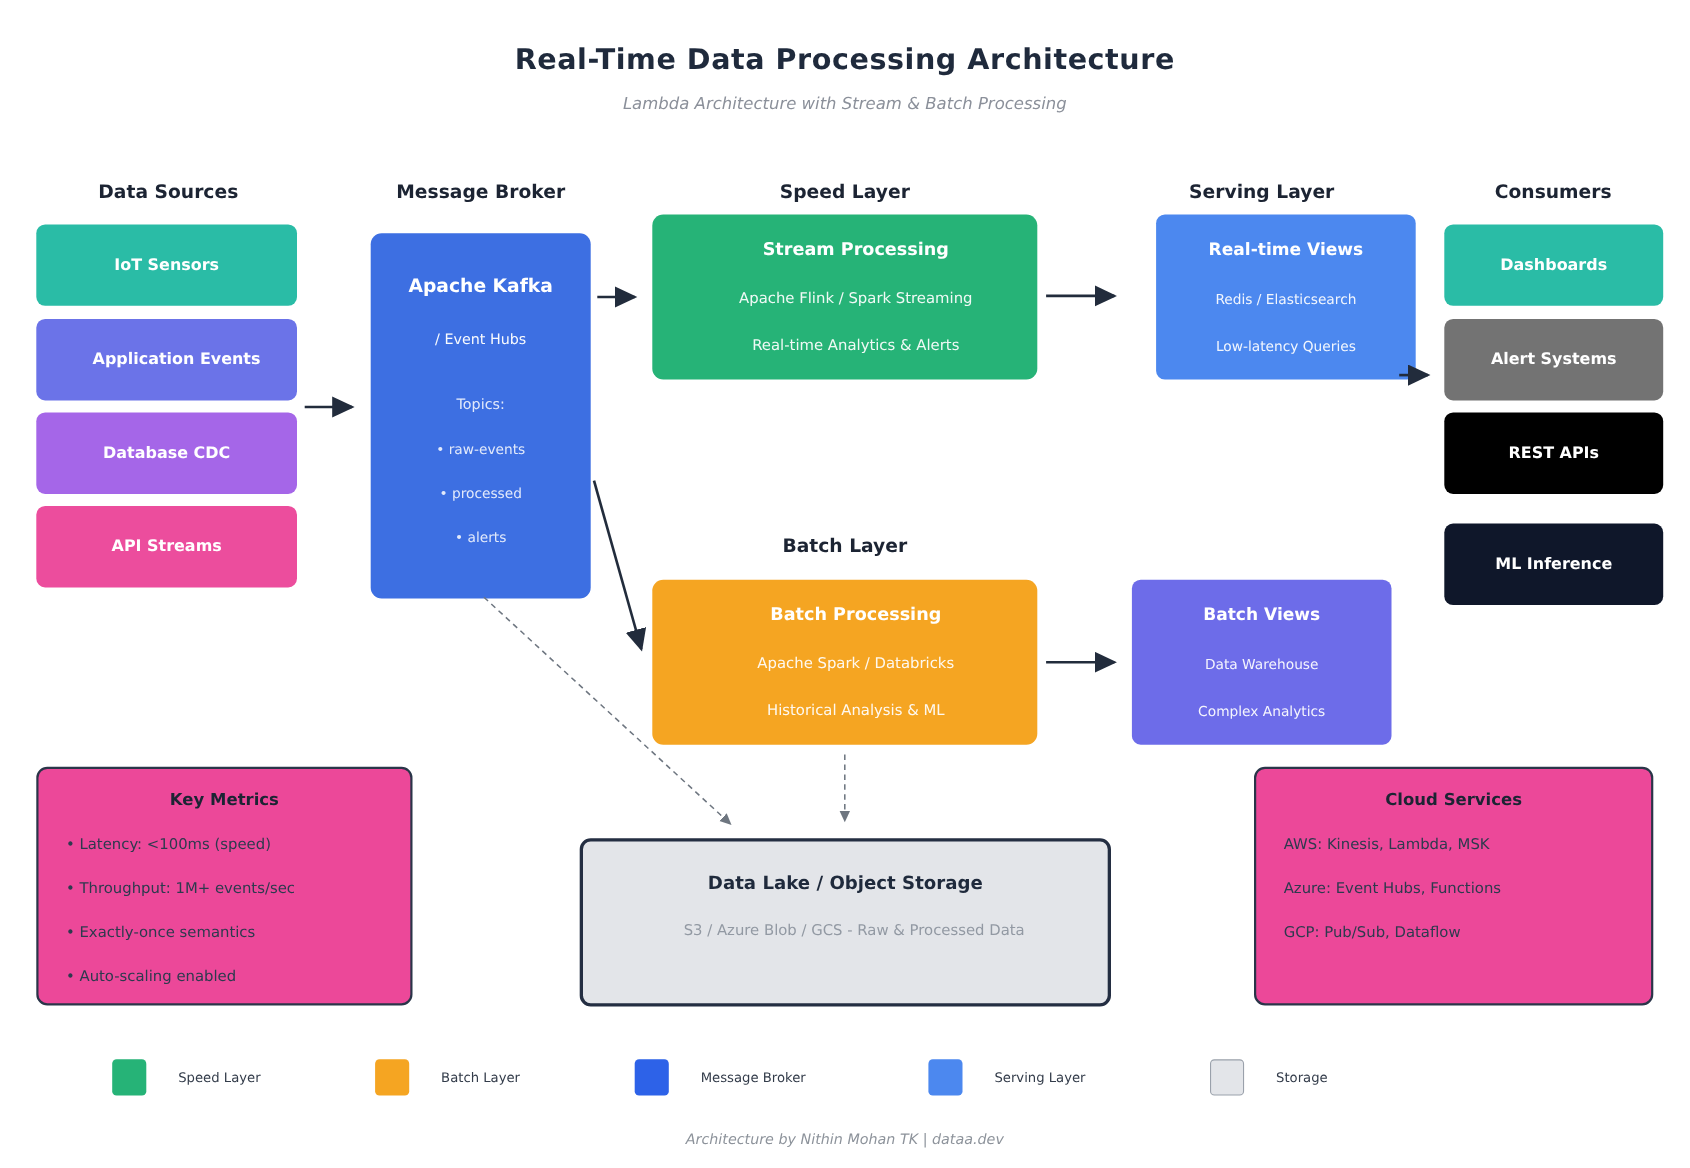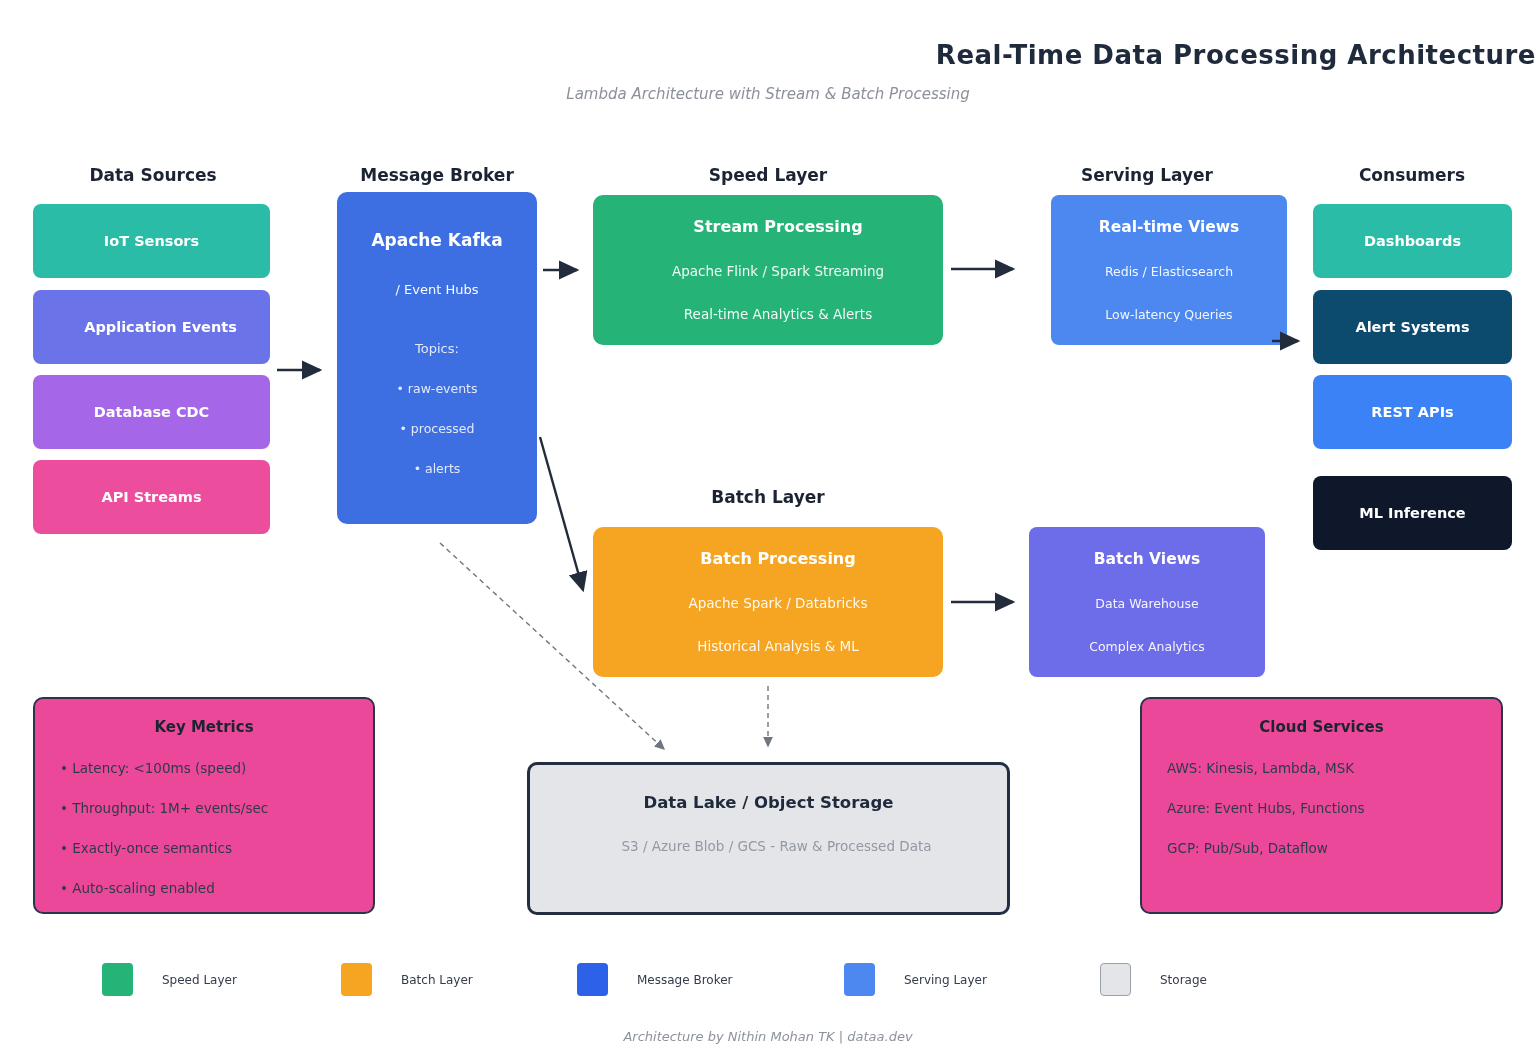--- a/index.html
+++ b/index.html
@@ -7,21 +7,21 @@
   body { font-family: "DejaVu Sans", "Liberation Sans", sans-serif; }
   .canvas {
     position: relative;
     width: 1536px;
     height: 1062px;
     background: #ffffff;
     overflow: hidden;
   }
   .page-title {
     position: absolute; top: 40px; left: 0; width: 100%;
-    text-align: right; font-size: 26px; font-weight: bold; color: #1f2a3c;
+    text-align: center; font-size: 26px; font-weight: bold; color: #1f2a3c;
     letter-spacing: 0.5px;
   }
   .page-subtitle {
     position: absolute; top: 85px; left: 0; width: 100%;
     text-align: center; font-size: 15px; font-style: italic; color: #8b909a;
   }
   .col-header {
     position: absolute; text-align: center;
     font-size: 17px; font-weight: bold; color: #1c2433;
   }
@@ -34,21 +34,21 @@
     border-radius: 8px; display: flex; align-items: center; justify-content: center;
   }
   .box-label { color: #ffffff; font-weight: bold; font-size: 14.5px; }
   .node {
     position: absolute; border-radius: 10px; color: #ffffff;
     display: flex; flex-direction: column; align-items: center; text-align: center;
   }
   .node-title { font-weight: bold; font-size: 16px; }
   .node-line { font-size: 13.5px; opacity: 0.93; }
   .node-line-sm { font-size: 12.5px; opacity: 0.93; }
-  .kafka-node { left: 337px; top: 192px; width: 200px; height: 332px; }
+  .kafka-node { left: 337px; top: 212px; width: 200px; height: 332px; }
   .kafka-node .node-title { margin-top: 38px; font-size: 17px; }
   .kafka-sub { margin-top: 32px; font-size: 13px; opacity: 0.97; }
   .kafka-topics { margin-top: 44px; font-size: 13px; opacity: 0.85; }
   .kafka-topic { margin-top: 25px; font-size: 12.5px; opacity: 0.85; }
   .wide-node { width: 350px; height: 150px; padding-left: 20px; }
   .wide-node .node-title { margin-top: 22px; }
   .wide-node .node-line { margin-top: 27px; }
   .narrow-node { width: 236px; height: 150px; border-radius: 8px; }
   .narrow-node .node-title { margin-top: 23px; font-size: 15.5px; }
   .narrow-node .node-line-sm { margin-top: 28px; }
@@ -139,24 +139,24 @@
 
   <div class="node narrow-node" style="left: 1029px; top: 527px; background-color: rgb(109, 108, 233);">
     <div class="node-title">Batch Views</div>
     <div class="node-line-sm">Data Warehouse</div>
     <div class="node-line-sm">Complex Analytics</div>
   </div>
 
   <div class="cons-box" style="top: 204px; background-color: rgb(42, 188, 166);">
     <span class="box-label">Dashboards</span>
   </div>
-  <div class="cons-box" style="top: 290px; background-color: #0c4a6e;">
+  <div class="cons-box" style="top: 290px; background-color: #737373;">
     <span class="box-label">Alert Systems</span>
   </div>
-  <div class="cons-box" style="top: 375px; background-color: #3b82f6;">
+  <div class="cons-box" style="top: 375px; background-color: #000000;">
     <span class="box-label">REST APIs</span>
   </div>
   <div class="cons-box" style="top: 460px; background-color: #0f172a; margin-top: 16px;">
     <span class="box-label">ML Inference</span>
   </div>
 
   <div class="panel" style="left:33px; top:697px; width:342px; height:217px;">
     <div class="panel-title">Key Metrics</div>
     <div class="panel-item">• Latency: &lt;100ms (speed)</div>
     <div class="panel-item">• Throughput: 1M+ events/sec</div>

